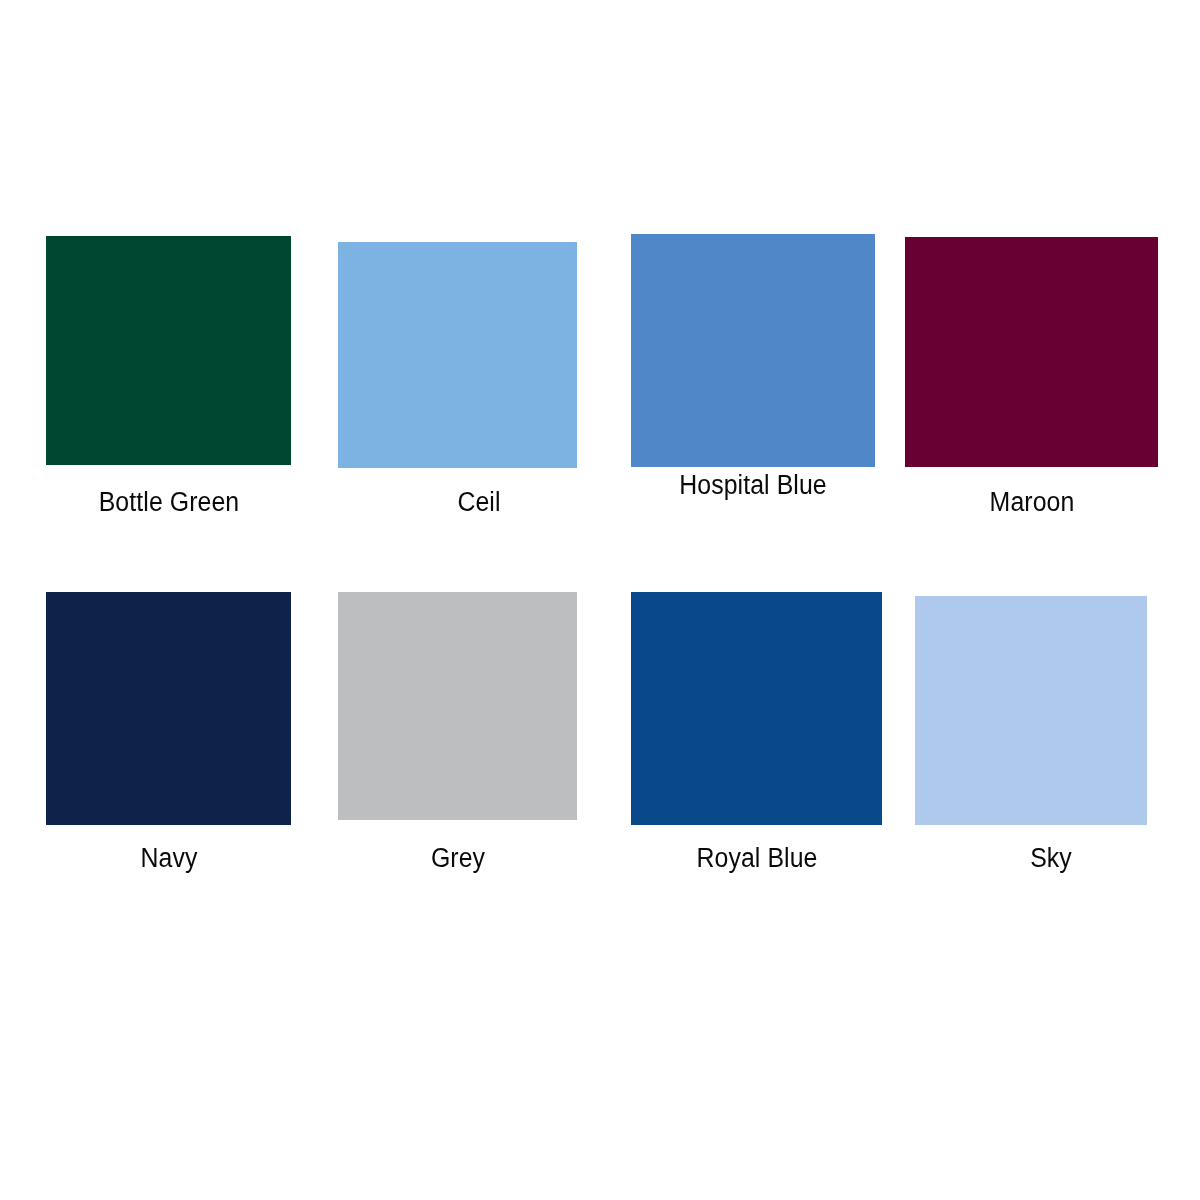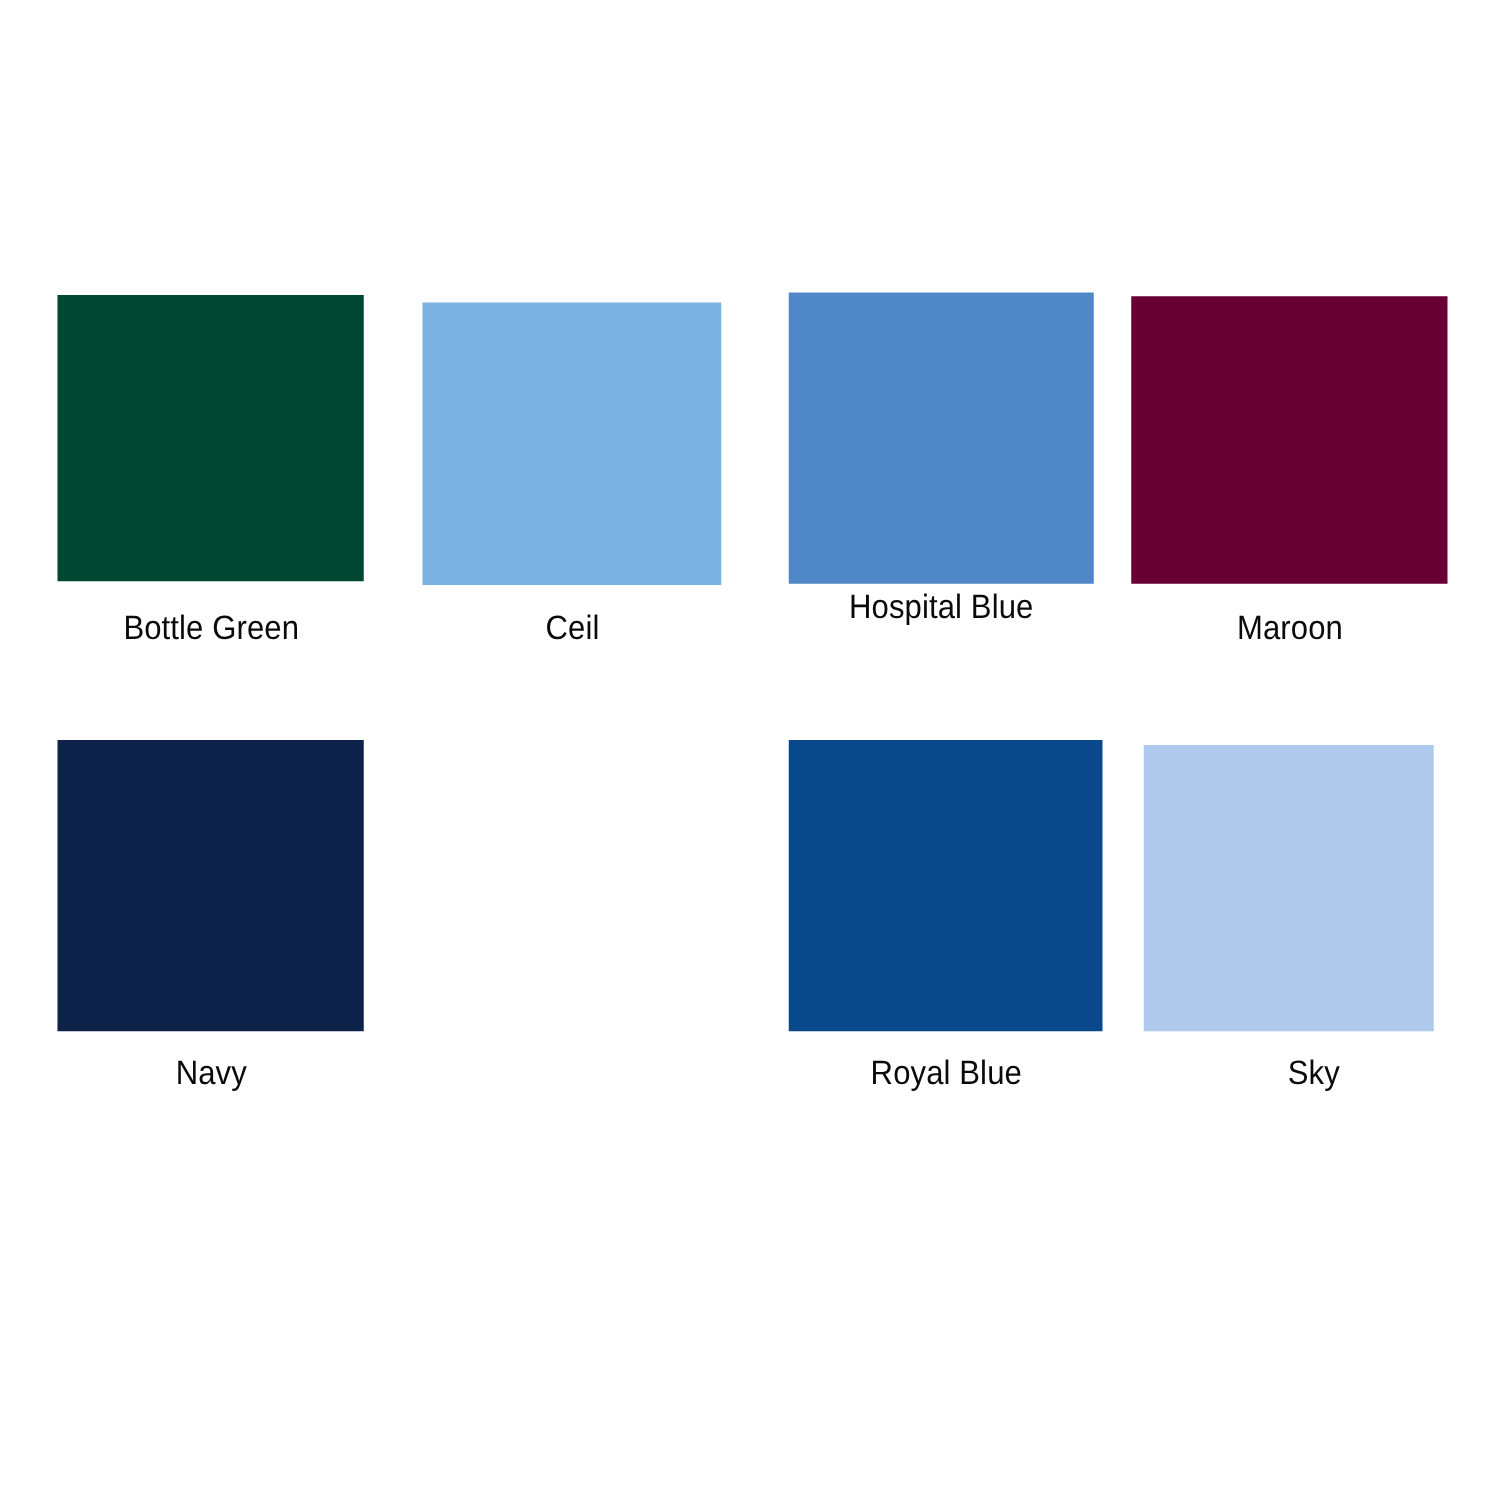--- a/index.html
+++ b/index.html
@@ -53,36 +53,40 @@
   }
 </style>
 </head>
 <body style="background: rgb(255, 255, 255);">
 
 <div id="swatch-board">
     <div class="swatch-cell" style="left: 46px; top: 236px; width: 245px; height: 287px;">
       <div class="swatch-chip" title="#004731" style="width: 245px; height: 229px; background-color: rgb(0, 71, 49);"></div>
       <div class="swatch-label" style="top: 253px;"><span>Bottle Green</span></div>
     </div>
-    <div class="swatch-cell" style="left: 338px; top: 242px; width: 239px; height: 281px;">
+    <div class="swatch-cell" style="left: 338px; top: 242px; width: 239px; height: 281px; padding-left: 43px;">
       <div class="swatch-chip" title="#7CB3E3" style="width: 239px; height: 226px; background-color: rgb(124, 179, 227);"></div>
       <div class="swatch-label" style="top: 247px;"><span>Ceil</span></div>
     </div>
     <div class="swatch-cell" style="left: 631px; top: 234px; width: 244px; height: 289px;">
       <div class="swatch-chip" title="#5087C8" style="width: 244px; height: 233px; background-color: rgb(80, 135, 200);"></div>
       <div class="swatch-label" style="top: 238px;"><span>Hospital Blue</span></div>
     </div>
     <div class="swatch-cell" style="left: 46px; top: 592px; width: 245px; height: 287px;">
       <div class="swatch-chip" title="#0D2349" style="width: 245px; height: 233px; background-color: rgb(13, 35, 73);"></div>
       <div class="swatch-label" style="top: 253px;"><span>Navy</span></div>
     </div>
     <div class="swatch-cell" style="left: 905px; top: 237px; width: 253px; height: 286px;">
       <div class="swatch-chip" title="#680034" style="width: 253px; height: 230px; background-color: rgb(104, 0, 52);"></div>
       <div class="swatch-label" style="top: 252px;"><span>Maroon</span></div>
     </div>
+    <div class="swatch-cell" style="left: 338px; top: 592px; width: 239px; height: 287px;">
+      <div class="swatch-chip" title="#BCBEC0" style="width: 239px; height: 228px; background-color: rgb(188, 190, 192);"></div>
+      <div class="swatch-label" style="top: 253px;"><span>Grey</span></div>
+    </div>
     <div class="swatch-cell" style="left: 631px; top: 592px; width: 251px; height: 287px;">
       <div class="swatch-chip" title="#08488B" style="width: 251px; height: 233px; background-color: rgb(8, 72, 139);"></div>
       <div class="swatch-label" style="top: 253px; text-align: right;"><span>Royal Blue</span></div>
     </div>
     <div class="swatch-cell" style="left: 915px; top: 596px; width: 272px; height: 283px;">
       <div class="swatch-chip" title="#AEC9EC" style="width: 232px; height: 229px; background-color: rgb(174, 201, 236);"></div>
       <div class="swatch-label" style="top: 249px;"><span>Sky</span></div>
     </div>
   </div>
 

